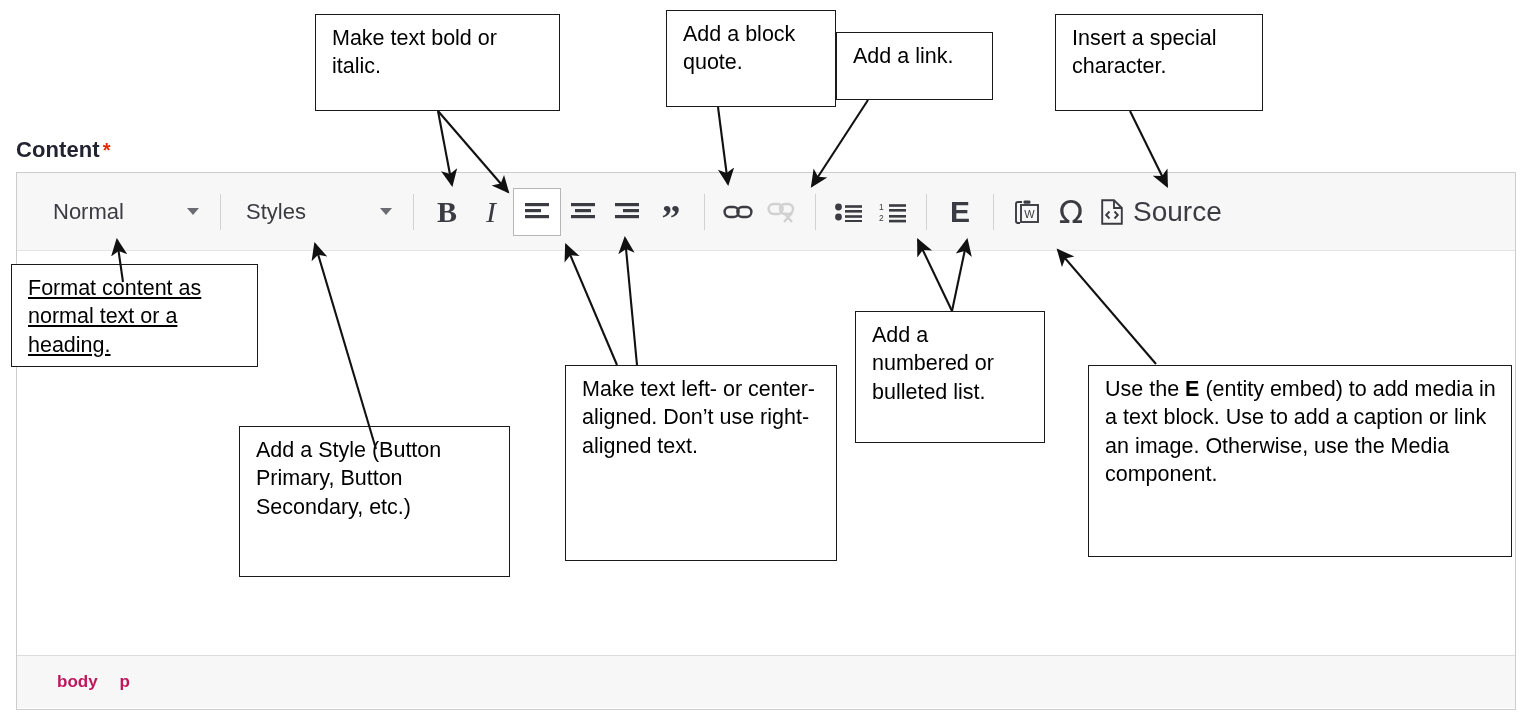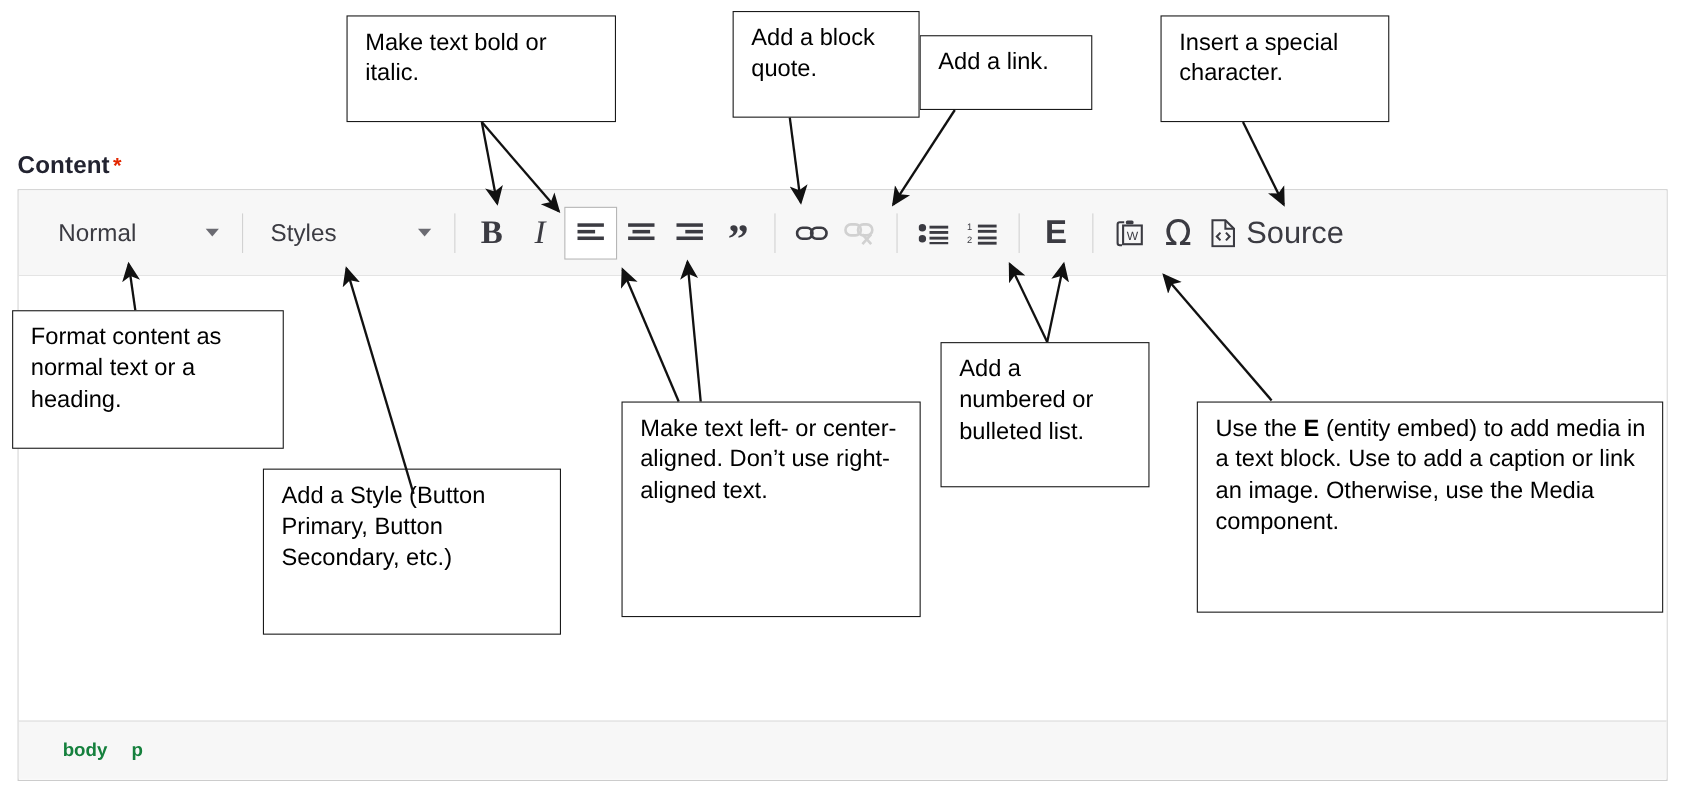--- a/index.html
+++ b/index.html
@@ -59,21 +59,21 @@
   #editor-footer {
     height: 53px;
     background: #f7f7f7;
     border-top: 1px solid #dcdcdc;
     display: flex;
     align-items: center;
     padding-left: 40px;
     box-sizing: border-box;
     font-size: 17px;
     font-weight: bold;
-    color: #15803d;
+    color: #be185d;
   }
   #editor-footer .crumb { margin-right: 22px; }
 
   
   .dropdown {
     display: flex;
     align-items: center;
     height: 40px;
     cursor: default;
     padding: 0 6px 0 14px;
@@ -307,21 +307,21 @@
 </div>
 
 <div class="callout" style="left:836px; top:32px; width:157px; height:68px;">
   <span>Add a link.</span>
 </div>
 
 <div class="callout" style="left:1055px; top:14px; width:208px; height:97px;">
   <span>Insert a special character.</span>
 </div>
 
-<div class="callout" style="left:11px; top:282px; width:247px; height:126px;">
+<div class="callout" style="left:11px; top:264px; width:247px; height:103px;text-decoration:underline;">
   <span>Format content as normal text or a heading.</span>
 </div>
 
 <div class="callout" style="left:239px; top:426px; width:271px; height:151px;">
   <span>Add a Style (Button Primary, Button Secondary, etc.)</span>
 </div>
 
 <div class="callout" style="left:565px; top:365px; width:272px; height:196px;">
   <span>Make text left- or center-aligned. Don’t use right-aligned text.</span>
 </div>

